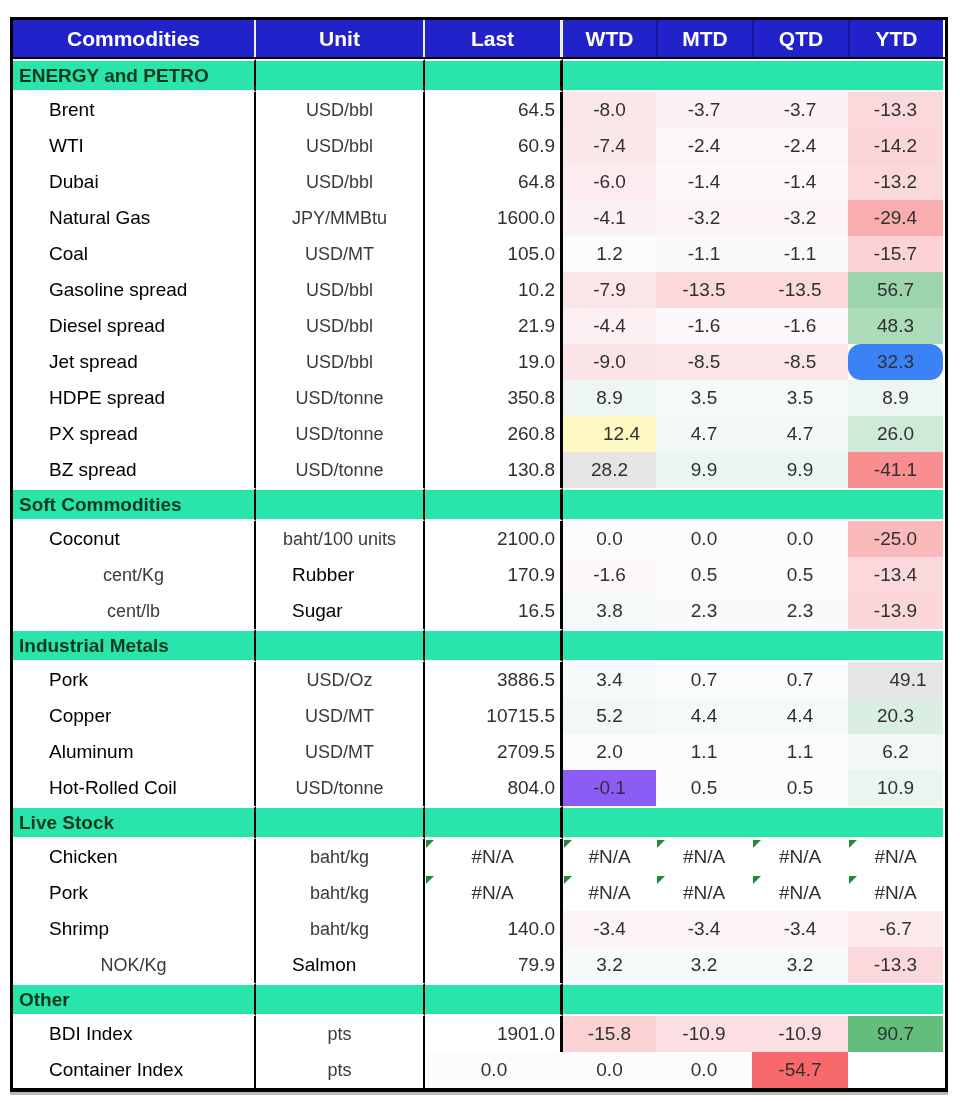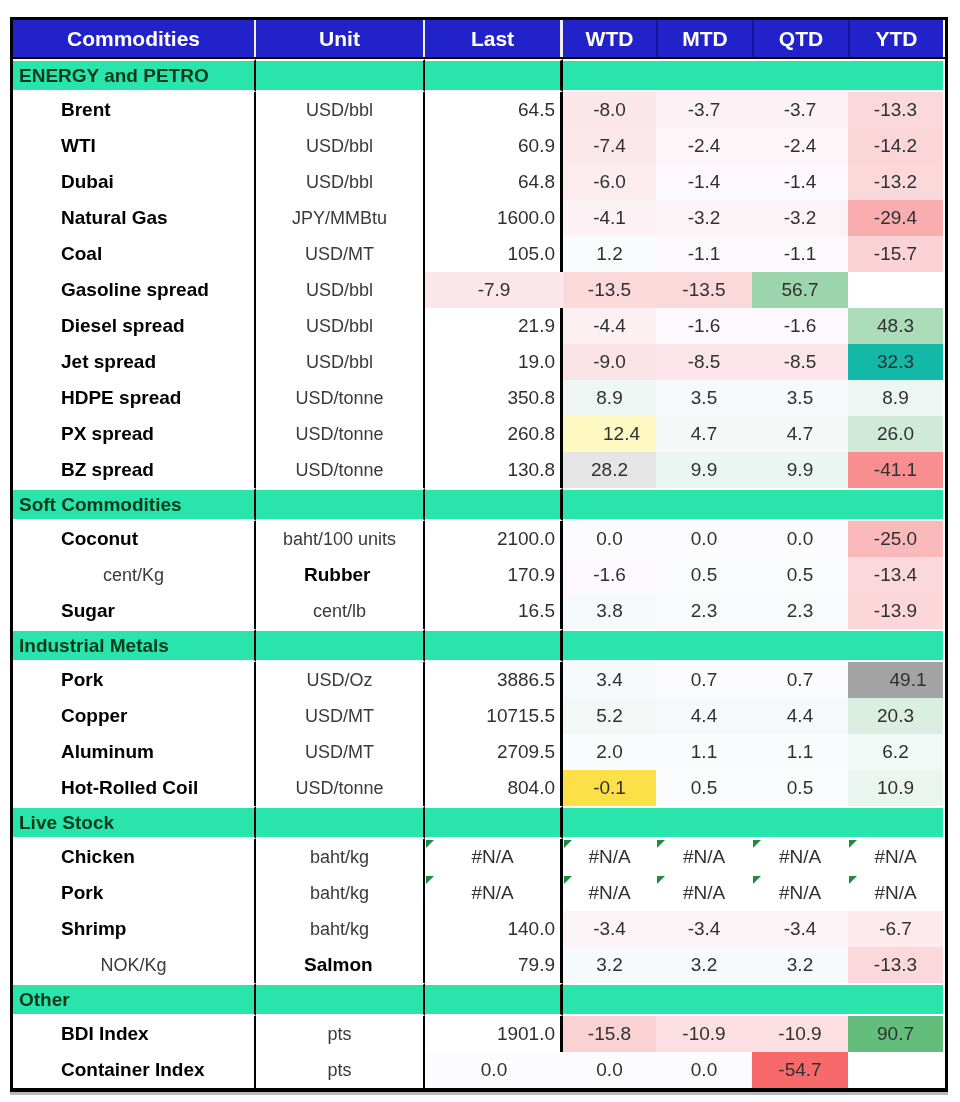--- a/index.html
+++ b/index.html
@@ -31,21 +31,21 @@
   .row.head .c4,.row.head .c5,.row.head .c6{border-left:2px solid #15159c;}
   
   .row.section{height:33px;}
   .row.section .cell{
     background:#2ae5ab;border-top:2px solid #fff;border-bottom:2px solid #fff;
     font-weight:bold;color:#0a3a1e;font-size:19px;
   }
   .row.section .c0{padding-left:6px;}
   
   .row.data{height:36px;}
-  .cell.name{padding-left:48px;font-weight:bold;color:#000;}
+  .cell.name{padding-left:36px;font-weight:normal;color:#000;}
   .cell.unit{justify-content:center;font-size:18px;color:#3a3a3a;}
   .cell.last{justify-content:flex-end;padding-right:5px;}
   .cell.pct{justify-content:center;}
   .cell.na{justify-content:center;padding-right:0;}
   .tri{
     position:absolute;top:1px;left:1px;width:0;height:0;
     border-top:8px solid #1f8b3f;border-right:8px solid transparent;
   }
 </style>
 </head>
@@ -111,20 +111,21 @@
       <div class="cell c1 unit">USD/MT</div>
       <div class="cell c2 last">105.0</div>
       <div class="cell c3 pct" style="background: rgb(250, 251, 253);">1.2</div>
       <div class="cell c4 pct" style="background: rgb(252, 249, 252);">-1.1</div>
       <div class="cell c5 pct" style="background: rgb(252, 249, 252);">-1.1</div>
       <div class="cell c6 pct" style="background: rgb(251, 210, 213);">-15.7</div>
     </div>
     <div class="row data">
       <div class="cell c0 name">Gasoline spread</div>
       <div class="cell c1 unit">USD/bbl</div>
+      <div class="cell c2 last">10.2</div>
       <div class="cell c3 pct" style="background: rgb(251, 231, 234);">-7.9</div>
       <div class="cell c4 pct" style="background: rgb(251, 216, 218);">-13.5</div>
       <div class="cell c5 pct" style="background: rgb(251, 216, 218);">-13.5</div>
       <div class="cell c6 pct" style="background: rgb(156, 213, 172);">56.7</div>
     </div>
     <div class="row data">
       <div class="cell c0 name">Diesel spread</div>
       <div class="cell c1 unit">USD/bbl</div>
       <div class="cell c2 last">21.9</div>
       <div class="cell c3 pct" style="background: rgb(252, 240, 243);">-4.4</div>
@@ -132,21 +133,21 @@
       <div class="cell c5 pct" style="background: rgb(252, 248, 251);">-1.6</div>
       <div class="cell c6 pct" style="background: rgb(171, 219, 185);">48.3</div>
     </div>
     <div class="row data">
       <div class="cell c0 name">Jet spread</div>
       <div class="cell c1 unit">USD/bbl</div>
       <div class="cell c2 last">19.0</div>
       <div class="cell c3 pct" style="background: rgb(251, 228, 231);">-9.0</div>
       <div class="cell c4 pct" style="background: rgb(251, 229, 232);">-8.5</div>
       <div class="cell c5 pct" style="background: rgb(251, 229, 232);">-8.5</div>
-      <div class="cell c6 pct" style="background: #14b8a6;">32.3</div>
+      <div class="cell c6 pct" style="background: #3b82f6; border-radius: 13px;">32.3</div>
     </div>
     <div class="row data">
       <div class="cell c0 name">HDPE spread</div>
       <div class="cell c1 unit">USD/tonne</div>
       <div class="cell c2 last">350.8</div>
       <div class="cell c3 pct" style="background: rgb(237, 246, 242);">8.9</div>
       <div class="cell c4 pct" style="background: rgb(246, 250, 250);">3.5</div>
       <div class="cell c5 pct" style="background: rgb(246, 250, 250);">3.5</div>
       <div class="cell c6 pct" style="background: rgb(237, 246, 242);">8.9</div>
     </div>
@@ -189,22 +190,22 @@
     <div class="row data">
       <div class="cell c1 unit">cent/Kg</div>
       <div class="cell c0 name">Rubber</div>
       <div class="cell c2 last">170.9</div>
       <div class="cell c3 pct" style="background: rgb(252, 248, 251);">-1.6</div>
       <div class="cell c4 pct" style="background: rgb(251, 252, 254);">0.5</div>
       <div class="cell c5 pct" style="background: rgb(251, 252, 254);">0.5</div>
       <div class="cell c6 pct" style="background: rgb(251, 216, 219);">-13.4</div>
     </div>
     <div class="row data">
+      <div class="cell c1 unit">cent/lb</div>
       <div class="cell c0 name">Sugar</div>
-      <div class="cell c1 unit">cent/lb</div>
       <div class="cell c2 last">16.5</div>
       <div class="cell c3 pct" style="background: rgb(246, 249, 249);">3.8</div>
       <div class="cell c4 pct" style="background: rgb(248, 250, 252);">2.3</div>
       <div class="cell c5 pct" style="background: rgb(248, 250, 252);">2.3</div>
       <div class="cell c6 pct" style="background: rgb(251, 215, 217);">-13.9</div>
     </div>
     <div class="row section">
       <div class="cell c0">Industrial Metals</div>
       <div class="cell c1"></div>
       <div class="cell c2"></div>
@@ -213,21 +214,21 @@
       <div class="cell c5"></div>
       <div class="cell c6"></div>
     </div>
     <div class="row data">
       <div class="cell c0 name">Pork</div>
       <div class="cell c1 unit">USD/Oz</div>
       <div class="cell c2 last">3886.5</div>
       <div class="cell c3 pct" style="background: rgb(246, 250, 250);">3.4</div>
       <div class="cell c4 pct" style="background: rgb(251, 252, 254);">0.7</div>
       <div class="cell c5 pct" style="background: rgb(251, 252, 254);">0.7</div>
-      <div class="cell c6 pct" style="background: #a3a3a3; padding-left: 25px;">49.1</div>
+      <div class="cell c6 pct" style="background: #e5e5e5; padding-left: 25px;">49.1</div>
     </div>
     <div class="row data">
       <div class="cell c0 name">Copper</div>
       <div class="cell c1 unit">USD/MT</div>
       <div class="cell c2 last">10715.5</div>
       <div class="cell c3 pct" style="background: rgb(243, 248, 247);">5.2</div>
       <div class="cell c4 pct" style="background: rgb(245, 249, 249);">4.4</div>
       <div class="cell c5 pct" style="background: rgb(245, 249, 249);">4.4</div>
       <div class="cell c6 pct" style="background: rgb(218, 238, 225);">20.3</div>
     </div>
@@ -237,21 +238,21 @@
       <div class="cell c2 last">2709.5</div>
       <div class="cell c3 pct" style="background: rgb(249, 251, 252);">2.0</div>
       <div class="cell c4 pct" style="background: rgb(250, 251, 253);">1.1</div>
       <div class="cell c5 pct" style="background: rgb(250, 251, 253);">1.1</div>
       <div class="cell c6 pct" style="background: rgb(242, 248, 246);">6.2</div>
     </div>
     <div class="row data">
       <div class="cell c0 name">Hot-Rolled Coil</div>
       <div class="cell c1 unit">USD/tonne</div>
       <div class="cell c2 last">804.0</div>
-      <div class="cell c3 pct" style="background: #fde047;">-0.1</div>
+      <div class="cell c3 pct" style="background: #8b5cf6;">-0.1</div>
       <div class="cell c4 pct" style="background: rgb(251, 252, 254);">0.5</div>
       <div class="cell c5 pct" style="background: rgb(251, 252, 254);">0.5</div>
       <div class="cell c6 pct" style="background: rgb(234, 245, 239);">10.9</div>
     </div>
     <div class="row section">
       <div class="cell c0">Live Stock</div>
       <div class="cell c1"></div>
       <div class="cell c2"></div>
       <div class="cell c3"></div>
       <div class="cell c4"></div>

